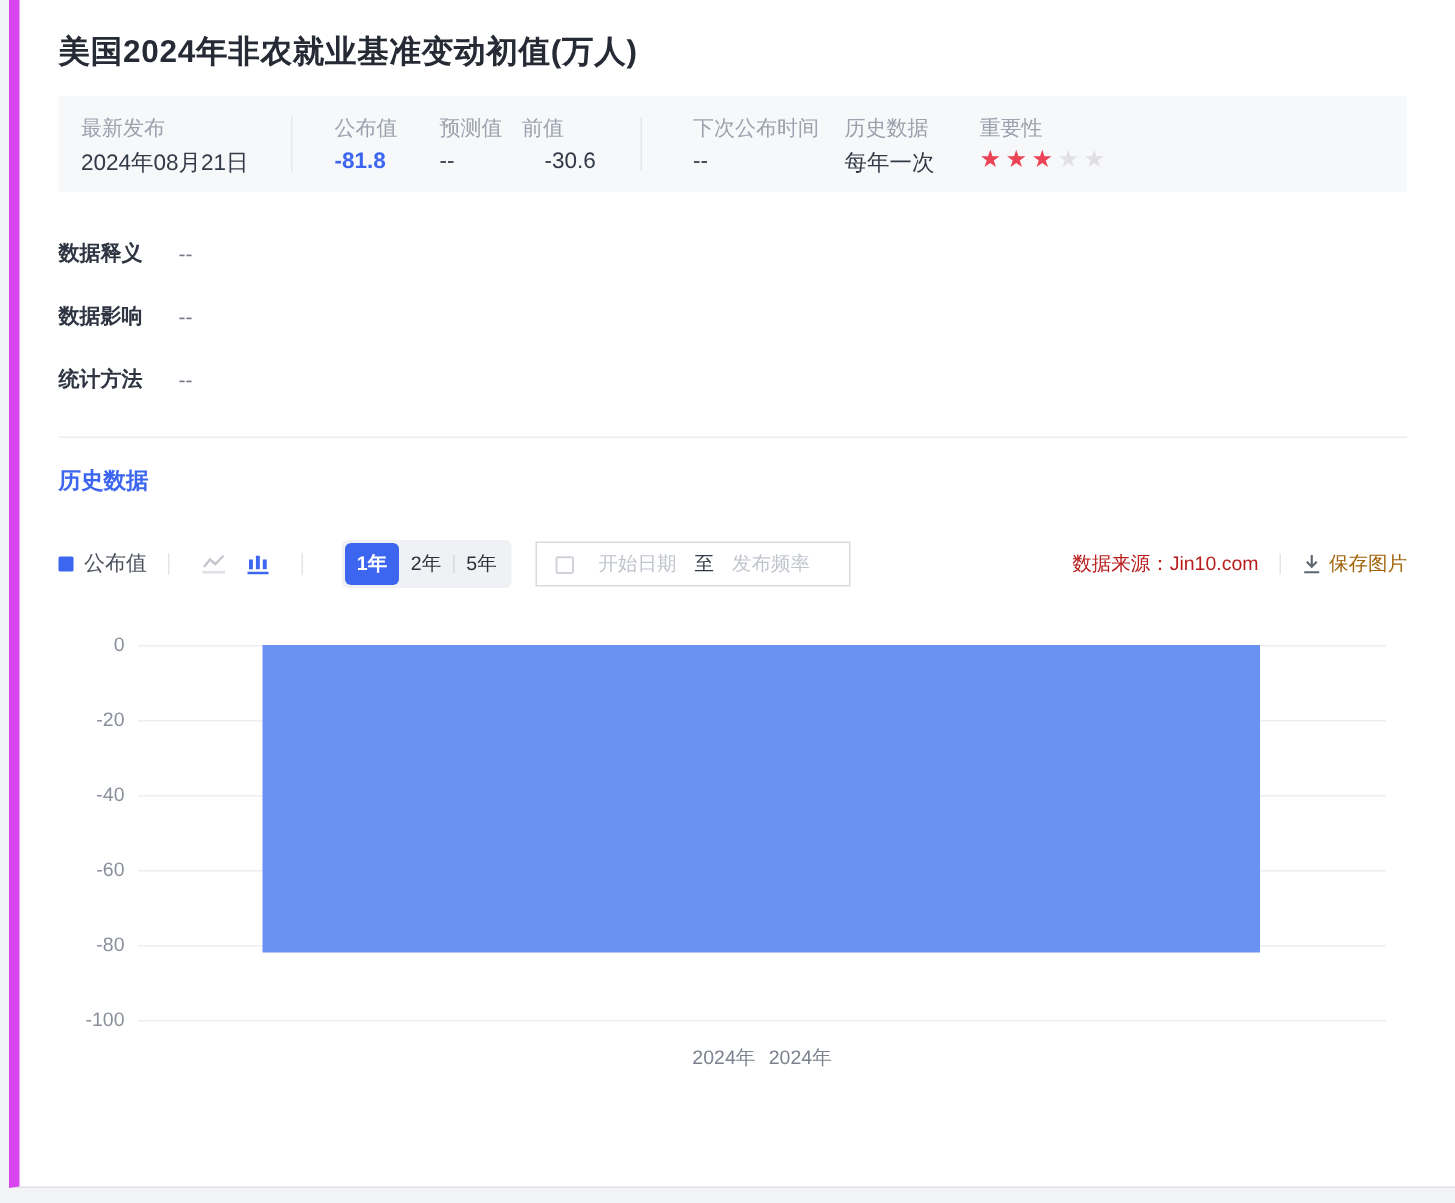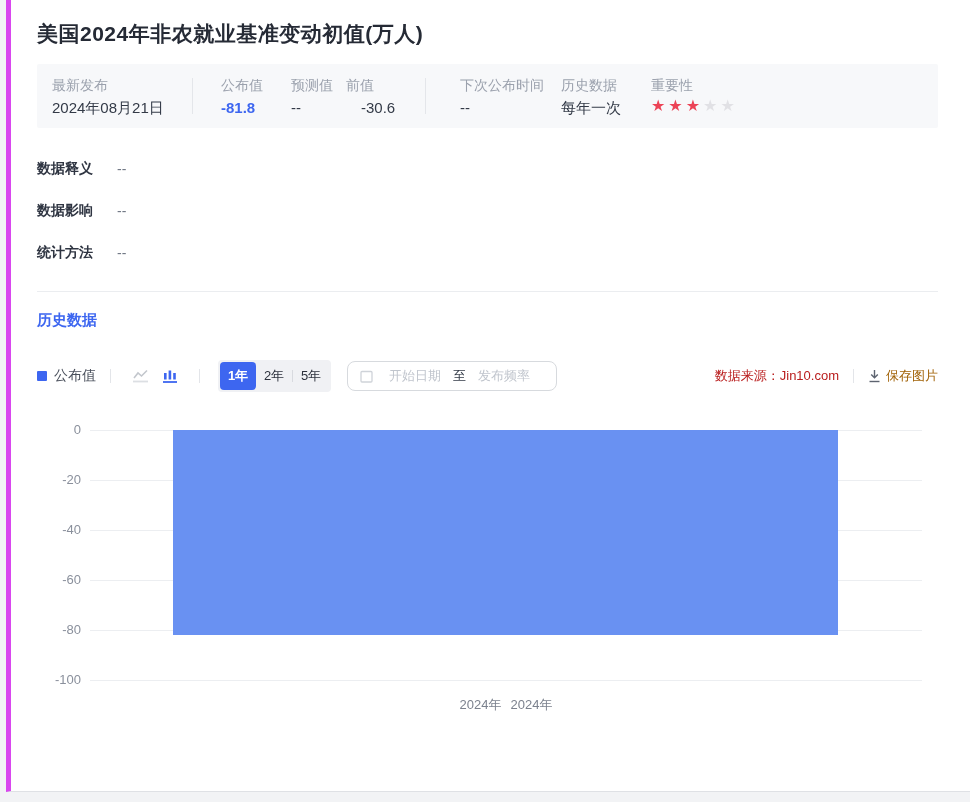--- a/index.html
+++ b/index.html
@@ -1,19 +1,19 @@
 <!DOCTYPE html>
 <html><head>
 <meta charset="utf-8">
 <style>
   * { margin:0; padding:0; box-sizing:border-box; }
   html,body { width:970px; height:802px; background:#f2f3f5; font-family:"Liberation Sans","DejaVu Sans",sans-serif; }
   .card {
     position:absolute; left:6px; top:0; width:964px; height:792px;
-    background:#ffffff; border-left:5px solid #d946ef; border-bottom:1px solid #dfe1e5;
+    background:#ffffff; border-left:7px solid #d946ef; border-bottom:1px solid #dfe1e5;
     overflow:hidden;
   }
   .inner { padding:0 32px 0 26px; }
   .page-title { margin-top:20px; font-size:21px; font-weight:bold; color:#252a35; letter-spacing:0.5px; }
 
   
   .info-bar { position:relative; margin-top:16px; height:64px; background:#f7f8fa; border-radius:2px; }
   .ib-label { position:absolute; top:13px; font-size:14px; color:#9ba1ad; white-space:nowrap; }
   .ib-value { position:absolute; top:35px; font-size:15px; color:#333a47; white-space:nowrap; }
   .ib-value.blue { color:#3d66f0; font-weight:bold; }
@@ -31,25 +31,25 @@
   .section-divider { border:none; border-top:1px solid #ebedf0; margin-top:29px; }
   .history-title { margin-top:19px; font-size:15px; font-weight:bold; color:#3d66f0; }
 
   
   .toolbar { margin-top:31px; height:30px; display:flex; align-items:center; }
   .legend { display:flex; align-items:center; cursor:pointer; }
   .legend-swatch { width:10px; height:10px; background:#3d66f0; border-radius:1px; margin-right:7px; }
   .legend-label { font-size:14px; color:#4a505c; }
   .v-div { width:1px; height:14px; background:#e3e5e9; margin:0 14px; }
   .chart-type-btn { width:22px; height:20px; display:flex; align-items:center; justify-content:center; cursor:pointer; margin:0 4px; }
-  .range-tabs { display:flex; align-items:center; background:#f0f1f4; border-radius:4px; height:32px; padding:2px; margin-left:4px; }
+  .range-tabs { display:flex; align-items:center; background:#f0f1f4; border-radius:4px; height:32px; padding:2px; margin-left:12px; }
   .range-tab { min-width:36px; height:24px; line-height:24px; text-align:center; font-size:13px; color:#2c313c; padding:0 6px; cursor:pointer; position:relative; }
   .range-tab.active { background:#3d66f0; color:#ffffff; font-weight:bold; border-radius:4px; height:28px; line-height:28px; margin:-2px 0; }
   .tab-sep { width:1px; height:12px; background:#d8dadf; }
-  .date-picker { display:flex; align-items:center; height:30px; border:1px solid #d7dade; border-radius:8px; margin-left:16px; padding:0 12px; width:210px; cursor:pointer; }
+  .date-picker { display:flex; align-items:center; height:30px; border:1px solid #d7dade; border-radius:0; margin-left:16px; padding:0 12px; width:210px; cursor:pointer; }
   .dp-placeholder { font-size:13px; color:#c0c5cd; }
   .dp-sep { font-size:13px; color:#333a47; margin:0 12px; }
   .toolbar-right { margin-left:auto; display:flex; align-items:center; }
   .source-text { font-size:13px; color:#b91c1c; }
   .save-btn { display:flex; align-items:center; cursor:pointer; }
   .save-label { font-size:13px; color:#a16207; margin-left:5px; }
 
   
   .chart { position:relative; margin-top:13px; height:320px; }
   .gridline { position:absolute; left:53px; width:832px; height:1px; background:#eceef1; }

